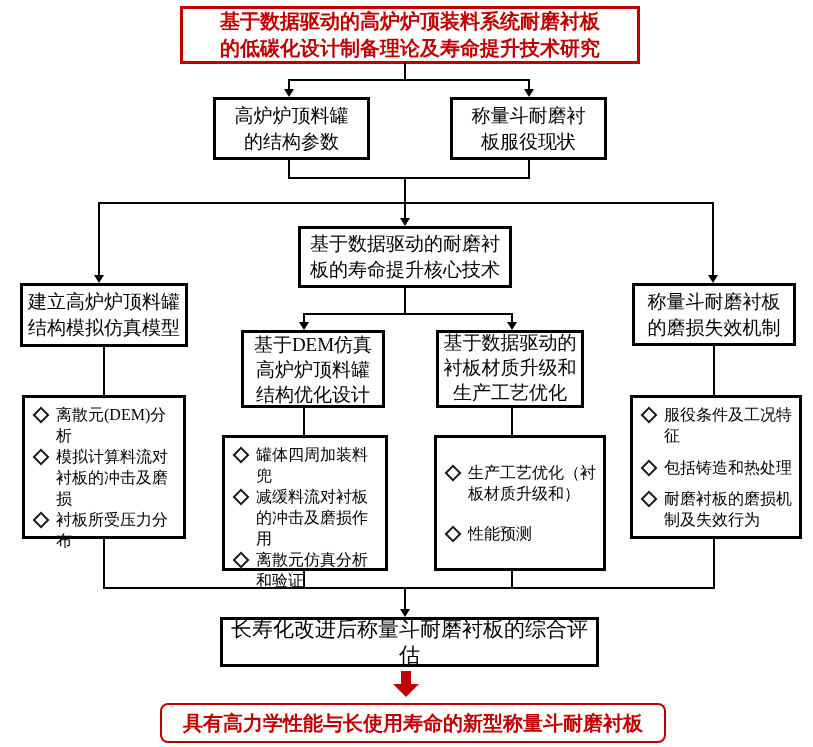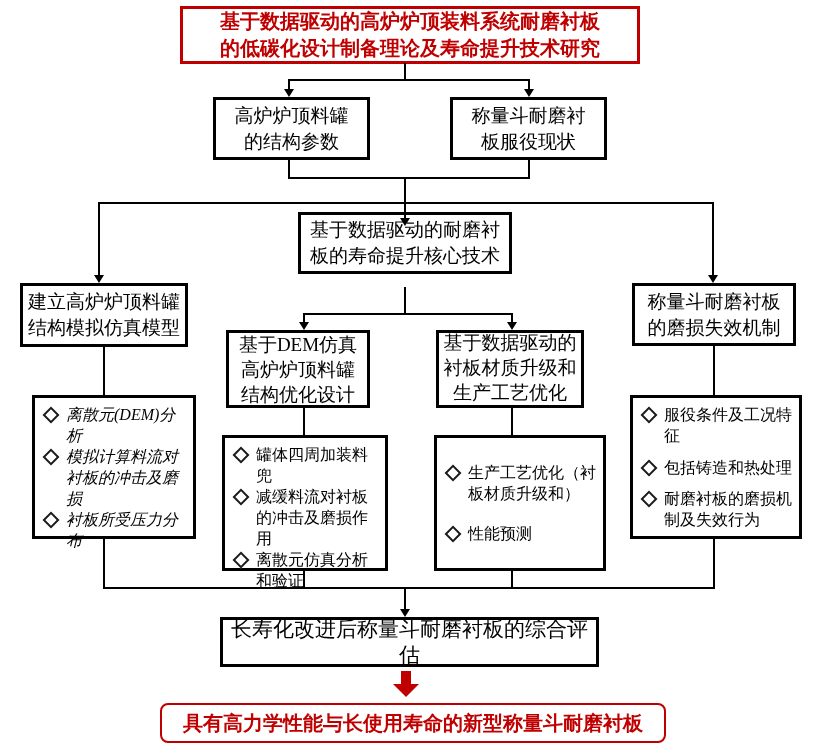--- a/index.html
+++ b/index.html
@@ -47,35 +47,35 @@
 <div id="canvas">
 
   <div class="box red-box" style="left:180px;top:6px;width:460px;height:58px;font-size:20px;line-height:27px;">基于数据驱动的高炉炉顶装料系统耐磨衬板
 的低碳化设计制备理论及寿命提升技术研究</div>
 
   <div class="box" style="left:213px;top:97px;width:157px;height:63px;">高炉炉顶料罐
 的结构参数</div>
   <div class="box" style="left:450px;top:97px;width:157px;height:63px;">称量斗耐磨衬
 板服役现状</div>
 
-  <div class="box" style="left:298px;top:212px;width:214px;height:62px;">基于数据驱动的耐磨衬
+  <div class="box" style="left:298px;top:226px;width:214px;height:62px;">基于数据驱动的耐磨衬
 板的寿命提升核心技术</div>
 
   <div class="box" style="left:20px;top:283px;width:168px;height:64px;">建立高炉炉顶料罐
 结构模拟仿真模型</div>
-  <div class="box" style="left:226px;top:330px;width:144px;height:78px;line-height:25px;">基于DEM仿真
+  <div class="box" style="left:241px;top:330px;width:144px;height:78px;line-height:25px;">基于DEM仿真
 高炉炉顶料罐
 结构优化设计</div>
   <div class="box" style="left:436px;top:330px;width:148px;height:78px;line-height:25px;font-family:Liberation Mono, monospace;">基于数据驱动的
 衬板材质升级和
 生产工艺优化</div>
   <div class="box" style="left:632px;top:283px;width:164px;height:63px;">称量斗耐磨衬板
 的磨损失效机制</div>
 
-  <div class="detail" style="left:32px;top:395px;width:164px;height:144px;font-style:italic;">
+  <div class="detail" style="left:22px;top:395px;width:164px;height:144px;">
     <div class="item">
       <span class="diamond"></span>
       <span class="item-text">离散元(DEM)分析</span>
     </div>
     <div class="item">
       <span class="diamond"></span>
       <span class="item-text">模拟计算料流对衬板的冲击及磨损</span>
     </div>
     <div class="item">
       <span class="diamond"></span>

